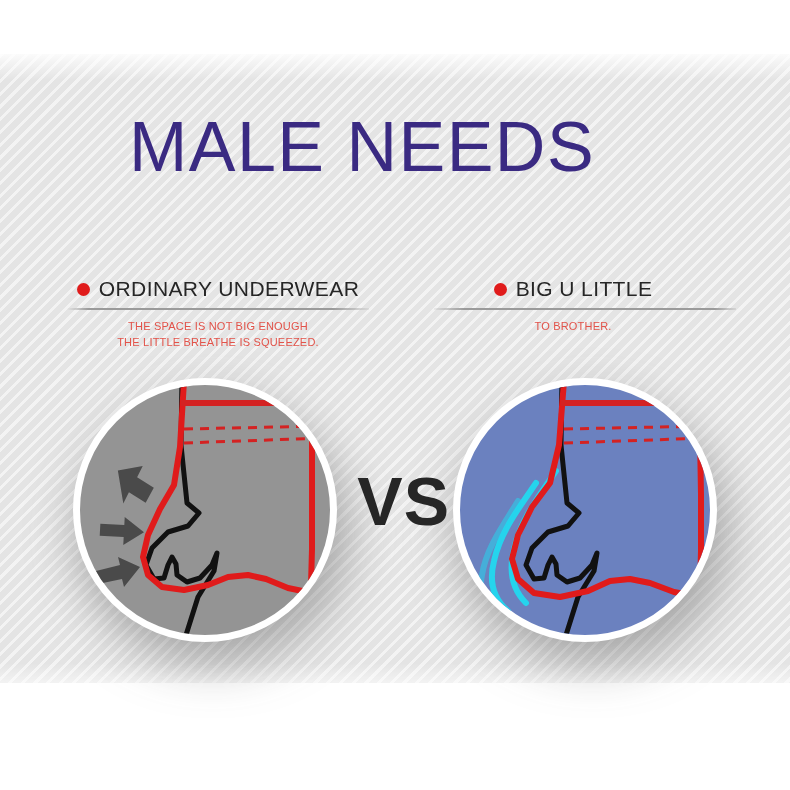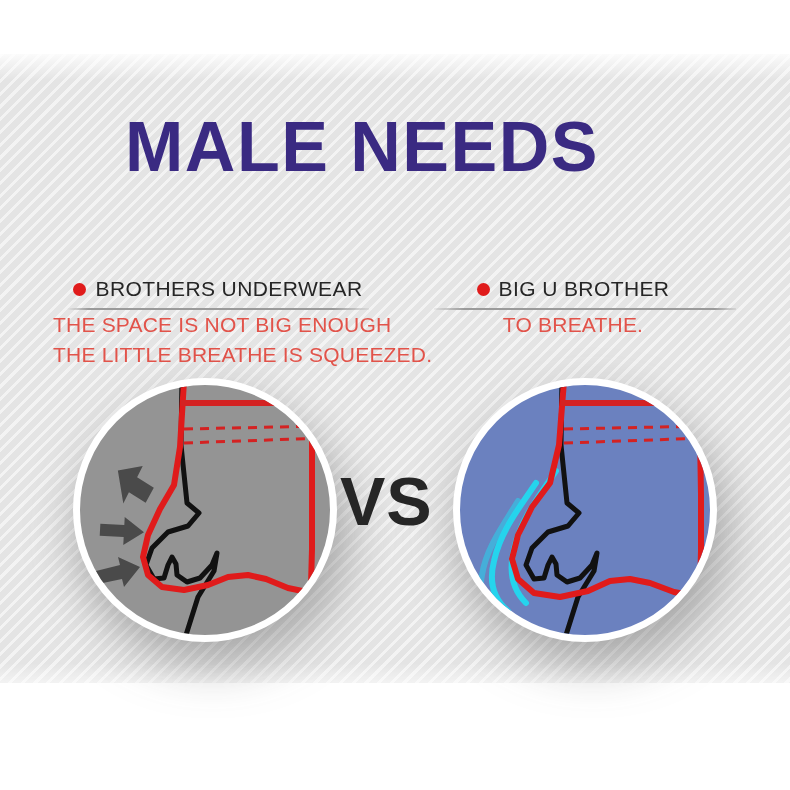--- a/index.html
+++ b/index.html
@@ -51,21 +51,21 @@
   }
 
   
   .title {
     position: absolute;
     left: 0;
     top: 112px;
     width: 724px;
     text-align: center;
     font-size: 70px;
-    font-weight: bold;
+    font-weight: normal;
     letter-spacing: 1.5px;
     color: #3a2a82;
     line-height: 1;
     white-space: nowrap;
   }
 
   
   .col {
     position: absolute;
     top: 276px;
@@ -104,23 +104,24 @@
   .divider-left {
     margin-left: 14px;
     background: linear-gradient(to right, rgba(150,150,150,0) 0%, #9b9b9b 7%, #9b9b9b 88%, rgba(150,150,150,0.15) 100%);
   }
   .divider-right {
     margin-left: 26px;
     background: linear-gradient(to right, rgba(150,150,150,0.1) 0%, #9b9b9b 10%, #9b9b9b 93%, rgba(150,150,150,0.2) 100%);
   }
 
   .col-sub {
+    margin-top: 9px;
     text-align: center;
     color: #e2534a;
-    font-size: 21px;
+    font-size: 11px;
     line-height: 1.42;
     letter-spacing: 0.2px;
   }
   .col-sub span { display: block; white-space: nowrap; }
 
   
   .circle-wrap {
     position: absolute;
     width: 264px;
     height: 264px;
@@ -163,37 +164,37 @@
   <div class="texture-band">
     <div class="band-top-fade"></div>
     <div class="band-bot-fade"></div>
   </div>
 
   <div class="title">MALE NEEDS</div>
 
   <div class="col col-left">
     <div class="col-head">
       <span class="bullet"></span>
-      <span class="col-title">BROTHERS UNDERWEAR</span>
+      <span class="col-title">ORDINARY UNDERWEAR</span>
     </div>
     <div class="divider divider-left"></div>
     <div class="col-sub">
       <span>THE SPACE IS NOT BIG ENOUGH</span>
       <span>THE LITTLE BREATHE IS SQUEEZED.</span>
     </div>
   </div>
 
   <div class="col col-right">
     <div class="col-head">
       <span class="bullet"></span>
-      <span class="col-title">BIG U BROTHER</span>
+      <span class="col-title">BIG U LITTLE</span>
     </div>
     <div class="divider divider-right"></div>
     <div class="col-sub">
-      <span>TO BREATHE.</span>
+      <span>TO BROTHER.</span>
     </div>
   </div>
 
   <div class="circle-wrap left">
     <div class="shadow-blob"></div>
     <div class="circle gray">
       <svg width="250" height="250" viewBox="0 0 250 250">
 
         <g fill="none" stroke="#111111" stroke-width="5" stroke-linecap="round" stroke-linejoin="round">
           <path d="M102 -8 L101 60 L107 118 L119 128 L108 141 L88 147 L72 163
@@ -218,21 +219,21 @@
 
         <g fill="#4a4a4a">
           <path d="M36 88 L60 80 L56 92 L74 100 L68 116 L50 108 L46 120 Z" transform="rotate(8 55 100)"></path>
           <path d="M20 140 L44 140 L44 132 L64 146 L44 160 L44 152 L20 152 Z" transform="rotate(3 42 146)"></path>
           <path d="M16 186 L40 180 L38 172 L60 182 L44 202 L42 194 L18 199 Z" transform="rotate(0 38 187)"></path>
         </g>
       </svg>
     </div>
   </div>
 
-  <div style="position:absolute; left:340px; top:462px; width:110px; text-align:left; font-size:68px; font-weight:bold; color:#262626; letter-spacing:1px; z-index:3;">VS</div>
+  <div style="position:absolute; left:340px; top:462px; width:110px; text-align:right; font-size:68px; font-weight:bold; color:#262626; letter-spacing:1px; z-index:3;">VS</div>
 
   <div class="circle-wrap right">
     <div class="shadow-blob"></div>
     <div class="circle blue">
       <svg width="250" height="250" viewBox="0 0 250 250">
 
         <g fill="none" stroke="#22d8f0" stroke-width="6" stroke-linecap="round" opacity="0.95">
           <path d="M96 86 C78 112, 60 136, 54 164 C48 188, 54 206, 66 218"></path>
           <path d="M76 98 C58 124, 40 148, 34 176 C28 200, 36 216, 48 226"></path>
           <path d="M58 116 C42 142, 26 164, 22 190 C18 210, 26 224, 38 232" opacity="0.55"></path>

